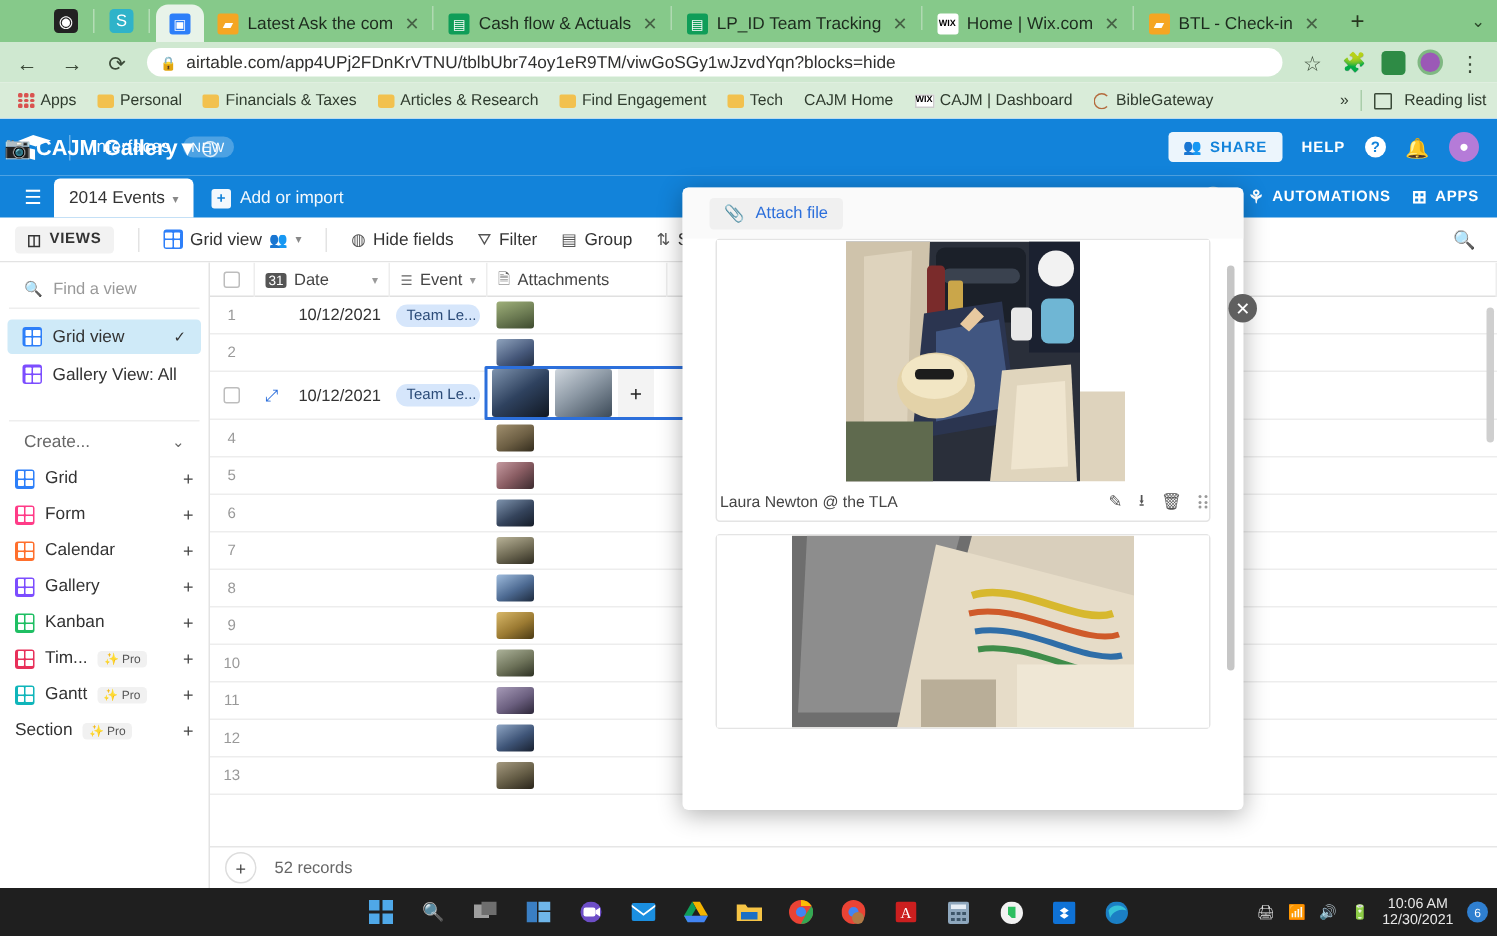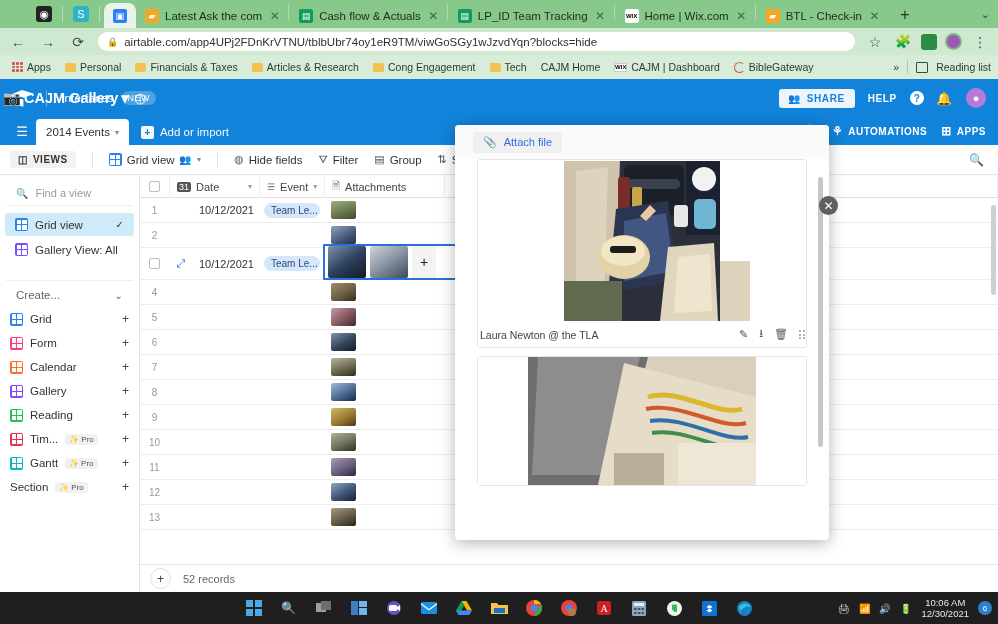--- a/index.html
+++ b/index.html
@@ -275,21 +275,21 @@
   <div class="bm">
     <span class="folder"></span>
     <span>Financials &amp; Taxes</span>
   </div>
   <div class="bm">
     <span class="folder"></span>
     <span>Articles &amp; Research</span>
   </div>
   <div class="bm">
     <span class="folder"></span>
-    <span>Cong Engagement</span>
+    <span>Find Engagement</span>
   </div>
   <div class="bm">
     <span class="folder"></span>
     <span>Tech</span>
   </div>
   <div class="bm">
     <span>CAJM Home</span>
   </div>
   <div class="bm">
     <span class="wixico">WIX</span>
@@ -466,21 +466,21 @@
         <span>Gallery</span>
         <span class="plus">+</span>
       </div>
       <div class="create-item">
         <span class="sq-ico" style="background:#1fbf63;">
             <i></i>
             <i></i>
             <i></i>
             <i></i>
           </span>
-        <span>Reading</span>
+        <span>Kanban</span>
         <span class="plus">+</span>
       </div>
       <div class="create-item">
         <span class="sq-ico" style="background:#e8305a;">
             <i></i>
             <i></i>
             <i></i>
             <i></i>
           </span>
         <span>Tim...</span>

